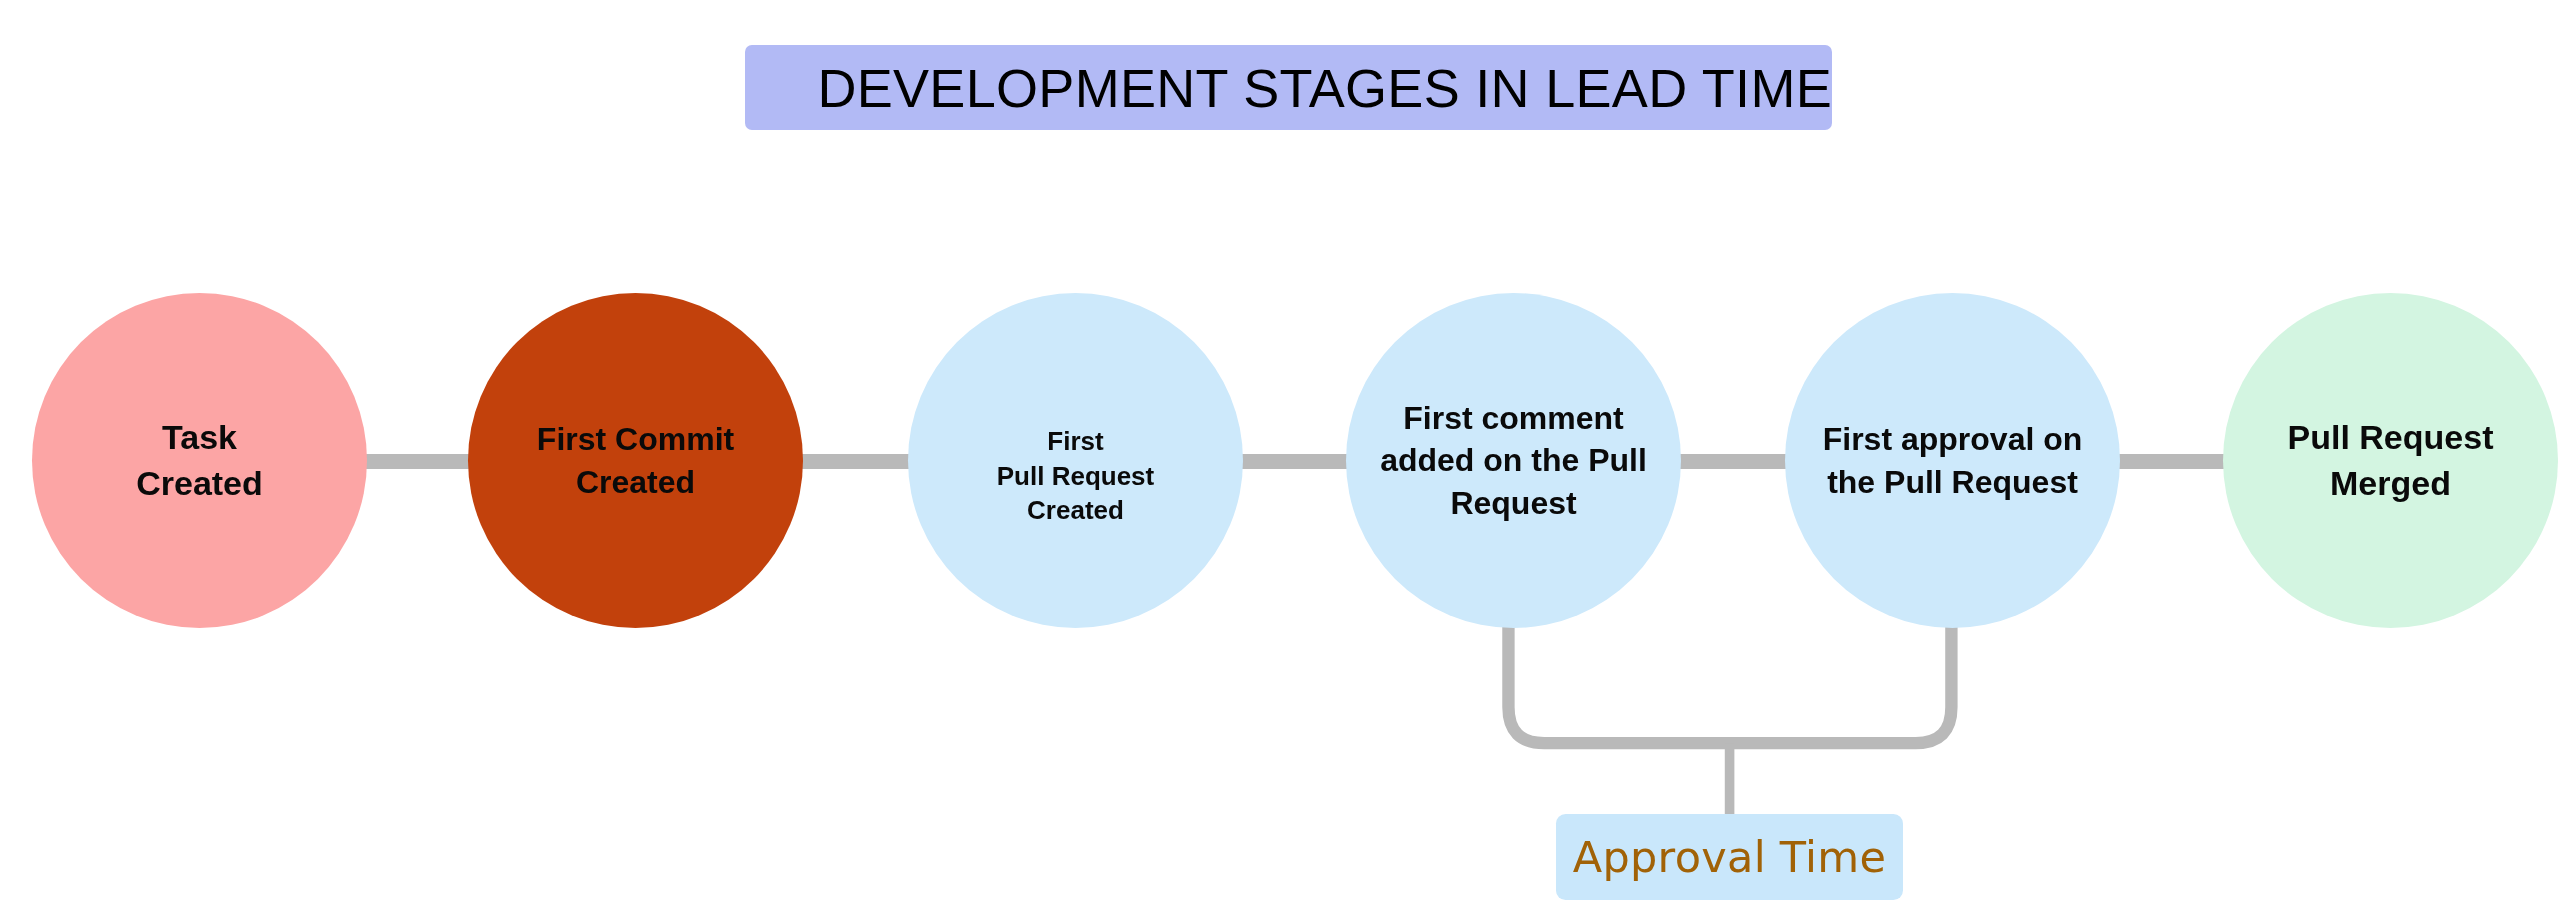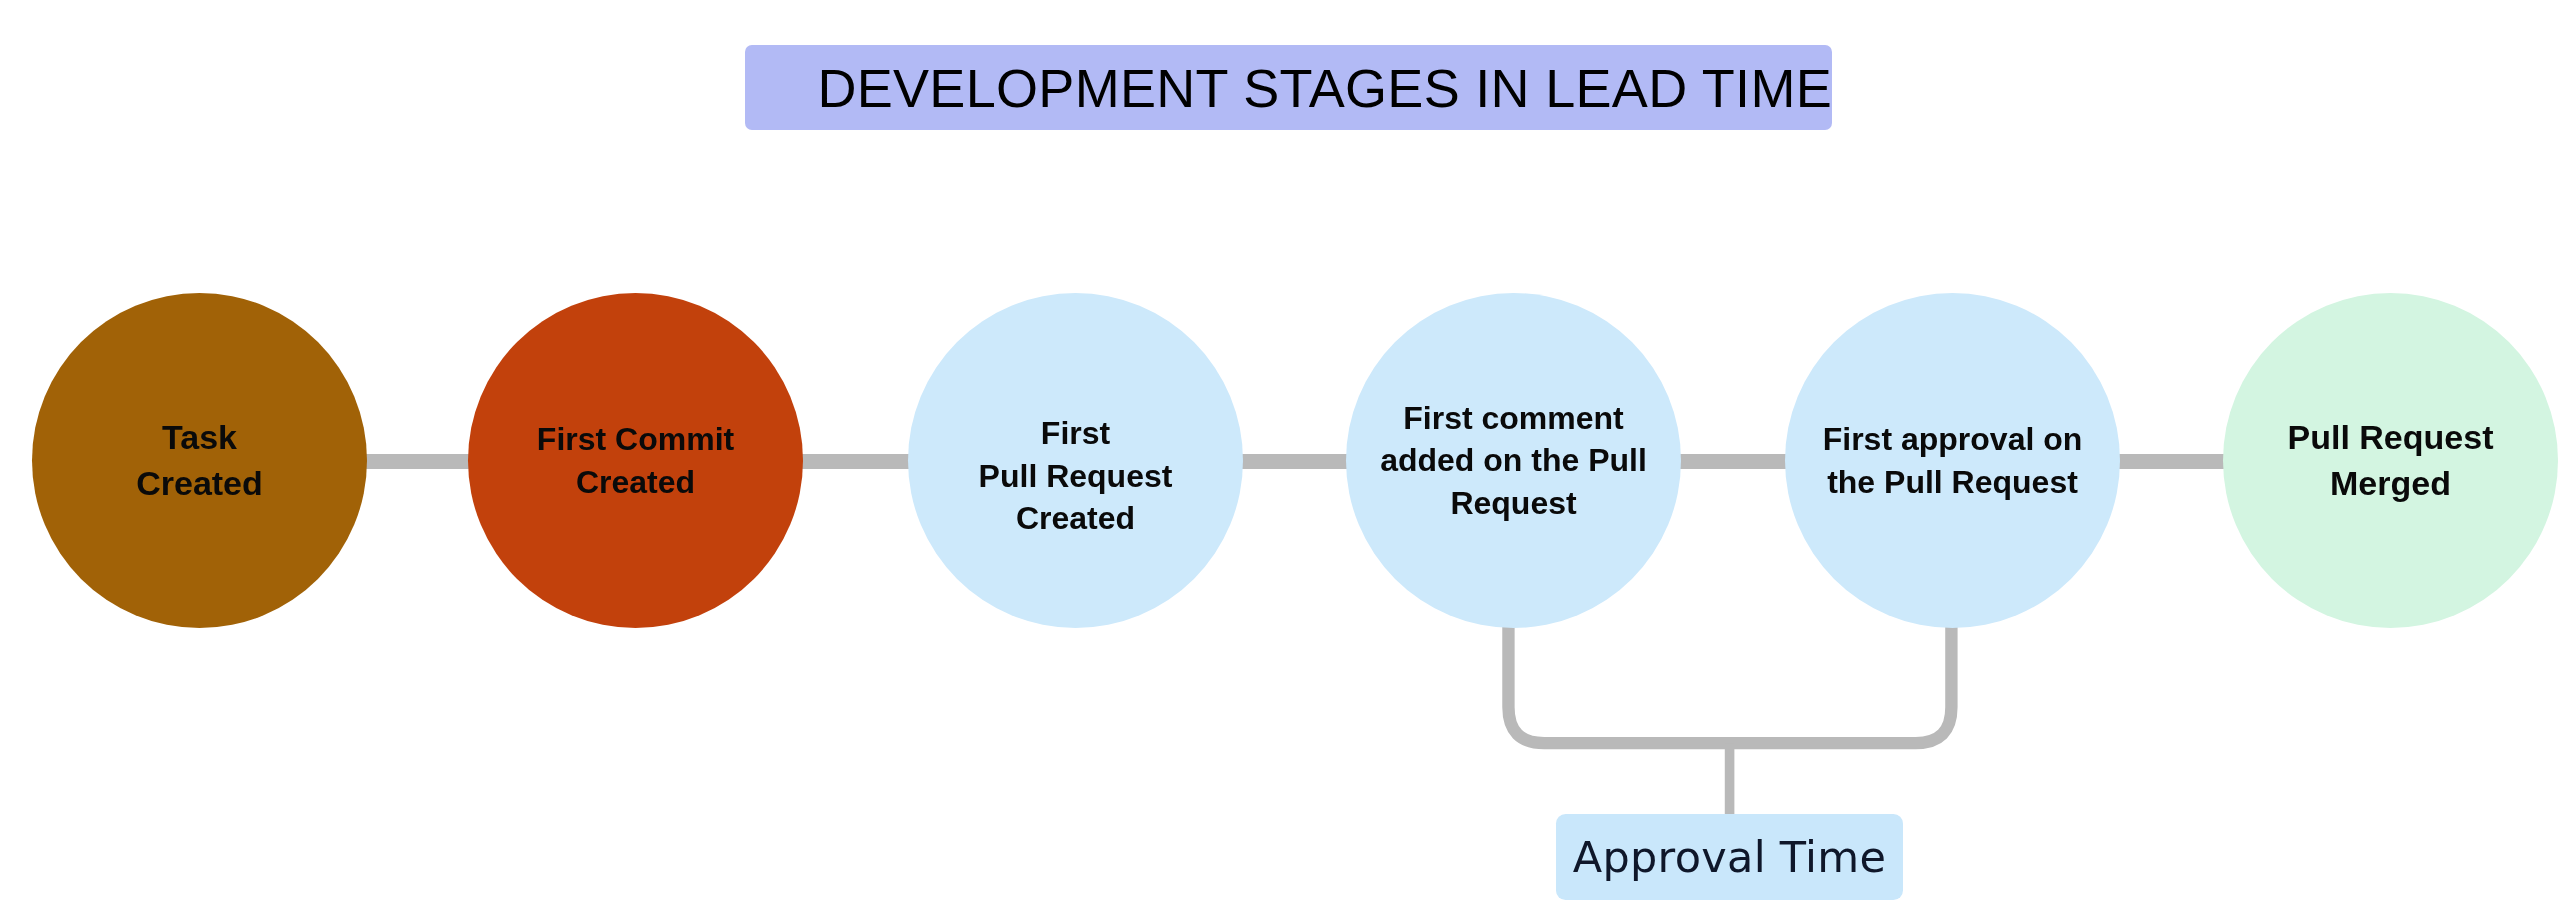--- a/index.html
+++ b/index.html
@@ -82,21 +82,21 @@
     border-radius: 9.6px;
     display: flex;
     align-items: center;
     justify-content: center;
     box-sizing: border-box;
   }
   #approval-callout-text {
     font-family: "DejaVu Sans", sans-serif;
     font-size: 43px;
     font-weight: 400;
-    color: #0f172a;
+    color: #a16207;
     line-height: 1;
     white-space: nowrap;
     letter-spacing: 0.3px;
   }
 </style>
 </head>
 <body>
 
 <div id="canvas">
 
@@ -109,32 +109,32 @@
     <line x1="520" y1="672" x2="700" y2="672" stroke="#b9b9b9" stroke-width="22"></line>
     <line x1="1160" y1="672" x2="1336" y2="672" stroke="#b9b9b9" stroke-width="22"></line>
     <line x1="1798" y1="672" x2="1976" y2="672" stroke="#b9b9b9" stroke-width="22"></line>
     <line x1="2440" y1="672" x2="2614" y2="672" stroke="#b9b9b9" stroke-width="22"></line>
     <line x1="3078" y1="672" x2="3252" y2="672" stroke="#b9b9b9" stroke-width="22"></line>
 
     <path d="M 2196 912 L 2196 1030 Q 2196 1082 2248 1082 L 2789 1082 Q 2841 1082 2841 1030 L 2841 912" fill="none" stroke="#b9b9b9" stroke-width="18" stroke-linecap="butt"></path>
     <line x1="2518" y1="1082" x2="2518" y2="1190" stroke="#b9b9b9" stroke-width="14"></line>
   </svg>
 
-  <div class="stage-node" style="left:32px; top:293px; width:335px; height:335px; background:#a16207;">
+  <div class="stage-node" style="left:32px; top:293px; width:335px; height:335px; background:#fca5a5;">
     <span class="stage-label" style="font-size:34px;">Task
 Created</span>
   </div>
 
   <div class="stage-node" style="left:468px; top:293px; width:335px; height:335px; background:#c2410c;">
     <span class="stage-label" style="font-size:32px;">First Commit
 Created</span>
   </div>
 
   <div class="stage-node" style="left:908px; top:293px; width:335px; height:335px; background:#cde9fb;">
-    <span class="stage-label" style="font-size:32px;margin-top:31px;">First
+    <span class="stage-label" style="font-size:26px;margin-top:31px;">First
 Pull Request
 Created</span>
   </div>
 
   <div class="stage-node" style="left:1346px; top:293px; width:335px; height:335px; background:#cde9fb;">
     <span class="stage-label" style="font-size:32px; width:126%;">First comment
 added on the Pull
 Request</span>
   </div>
 

